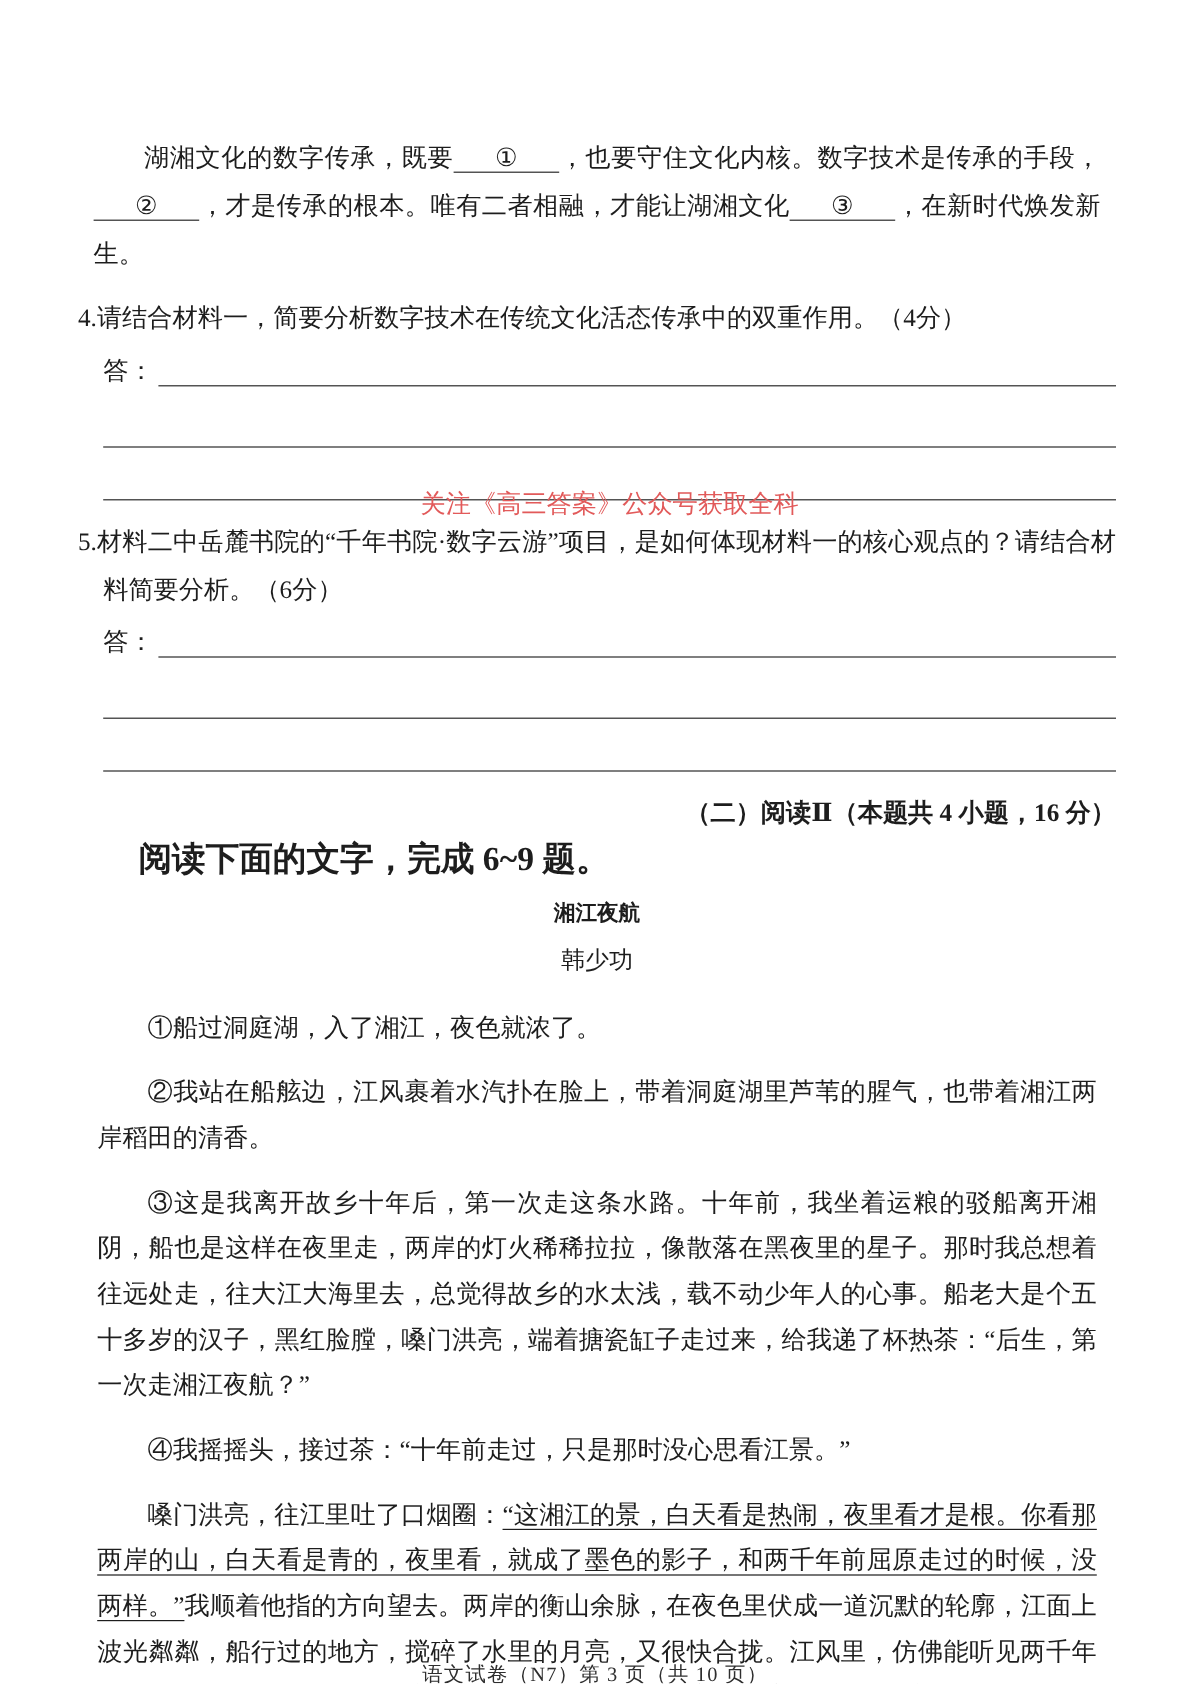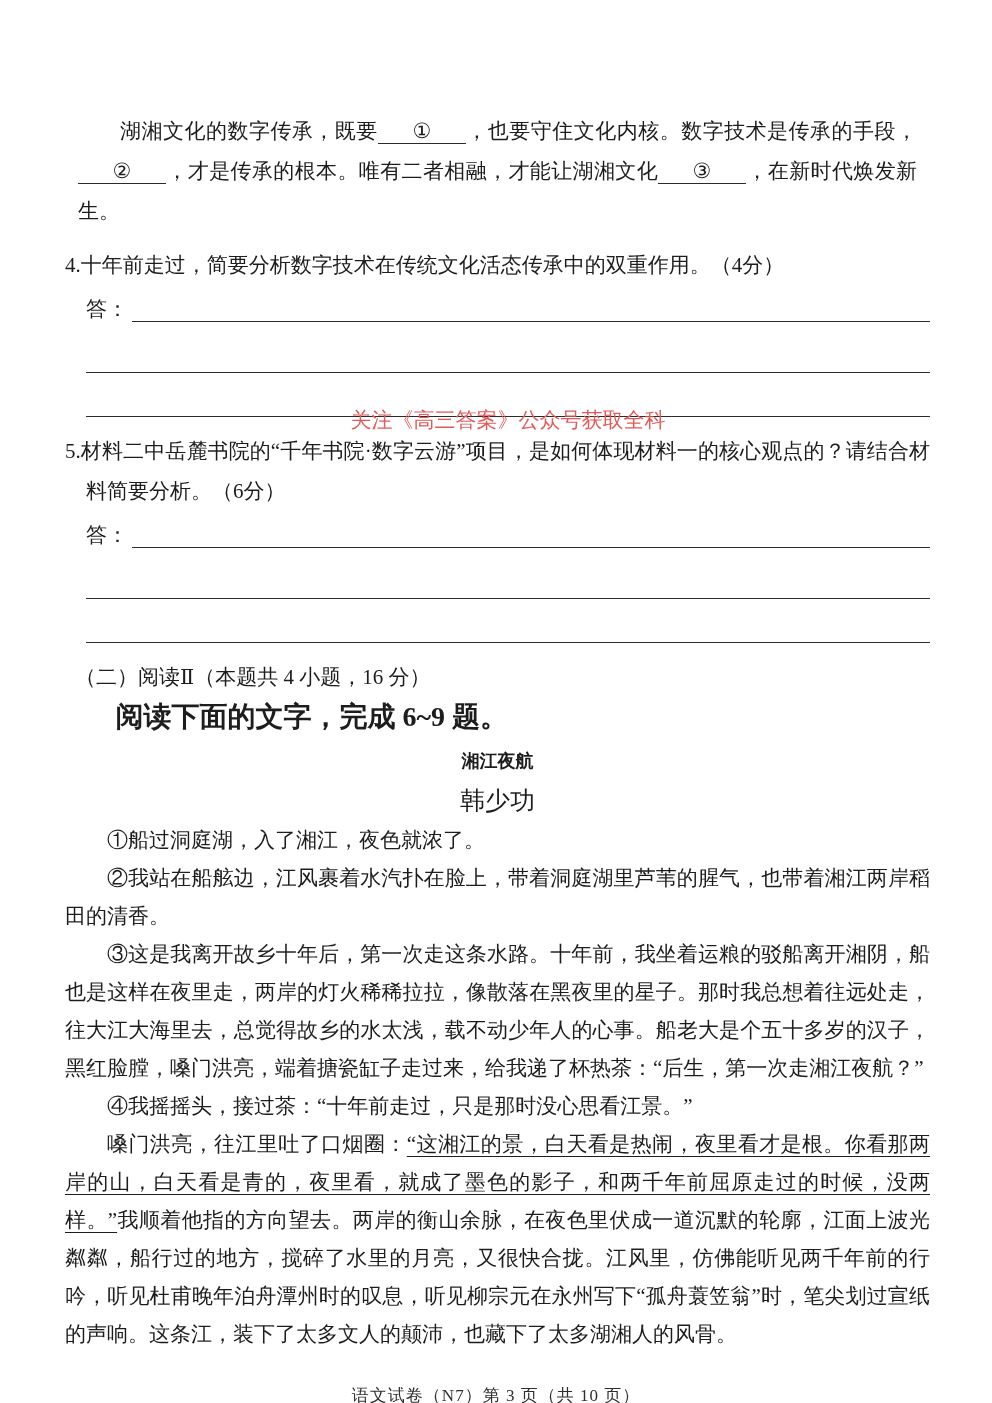--- a/index.html
+++ b/index.html
@@ -64,47 +64,48 @@
   }
   .wm1{
     position:absolute;
     left:50%;
     transform:translateX(-50%);
     bottom:-24px;
     z-index:2;
   }
   
   .section-heading{
-    font-weight:normal;
+    font-weight:bold;
     font-size:21px;
     line-height:40px;
-    margin:14px 0 0 10px;
+    margin:14px 0 0 0;
+    text-align:right;
   }
   .instruction{
     font-size:28px;
     line-height:40px;
     margin:0;
     text-indent:1.8em;
     font-weight:bold;
   }
   
   .essay{font-size:21px;line-height:38px;}
   .essay-title{
     font-size:18px;
     font-weight:bold;
     text-align:center;
     margin:4px 0 0 0;
     line-height:40px;
   }
   .essay-author{
-    font-size:25px;
+    font-size:20px;
     text-align:center;
     line-height:40px;
   }
-  .essay p{margin:0;}
+  .essay p{margin:16px;}
   .underlined{
     text-decoration:underline;
     text-underline-offset:5px;
     text-decoration-thickness:1.3px;
   }
   .wm-rel{position:relative;}
   .wm2{
     position:absolute;
     left:50%;
     transform:translateX(-46%);
@@ -125,21 +126,21 @@
   }
 </style>
 </head>
 <body>
 
 <div class="page">
 
   <div class="q-section">
     <p class="para indent-2"><span>湖湘文化的数字传承，既要</span><span class="blank"><span>①</span></span><span>，也要守住文化内核。数字技术是传承的手段，</span><span class="blank"><span>②</span></span><span>，才是传承的根本。唯有二者相融，才能让湖湘文化</span><span class="blank"><span>③</span></span><span>，在新时代焕发新生。</span></p>
 
-    <p class="hang-1 q-gap"><span>4.</span><span>十年前走过，简要分析数字技术在传统文化活态传承中的双重作用。（4分）</span></p>
+    <p class="hang-1 q-gap"><span>4.</span><span>请结合材料一，简要分析数字技术在传统文化活态传承中的双重作用。（4分）</span></p>
     <div class="answer-row">
       <span class="ans-label">答：</span>
       <span class="ans-line-fill"></span>
     </div>
     <div class="blank-line"></div>
     <div class="blank-line wm-host">
       <div class="watermark wm1">关注《高三答案》公众号获取全科</div>
     </div>
 
     <p class="hang-1 q-gap"><span>5.</span><span>材料二中岳麓书院的“千年书院·数字云游”项目，是如何体现材料一的核心观点的？请结合材料简要分析。（6分）</span></p>

